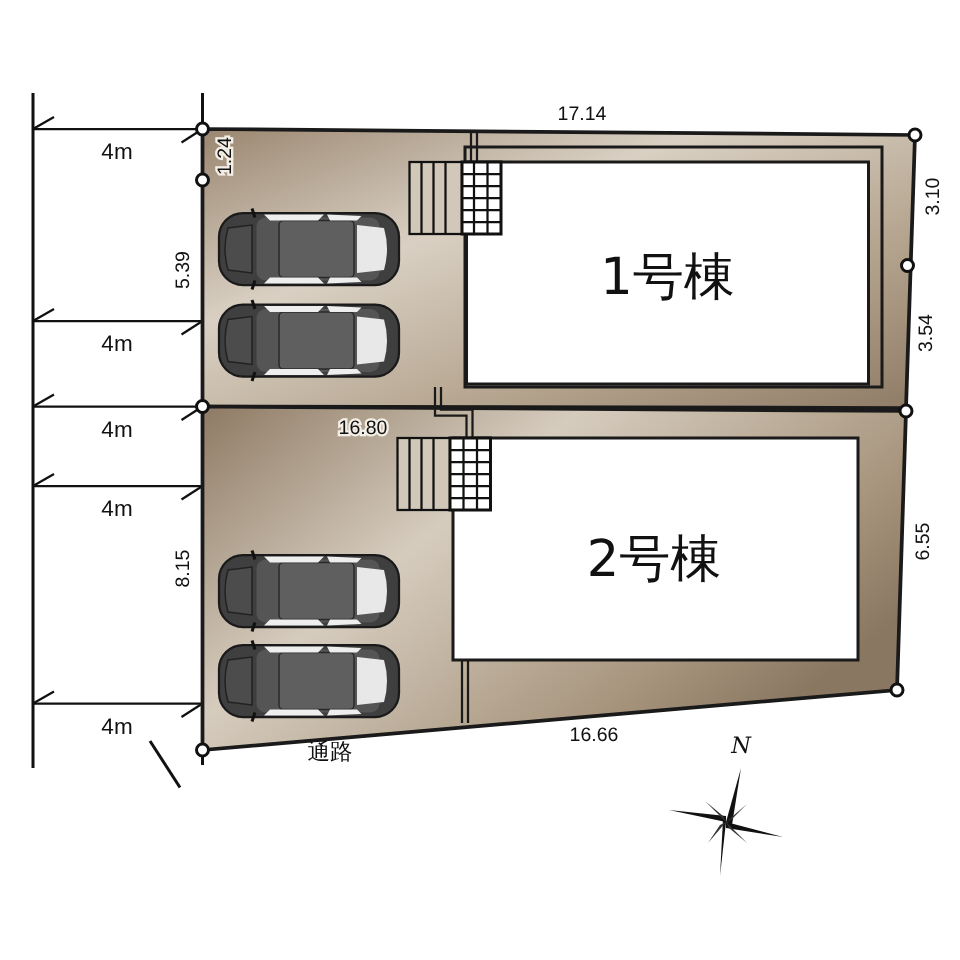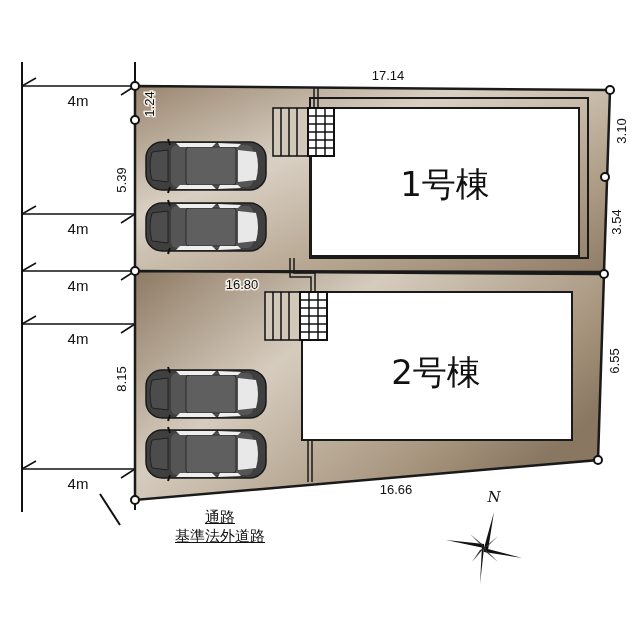--- a/index.html
+++ b/index.html
@@ -175,16 +175,15 @@
     <polygon points="0,0 -4,36 -2,-2" fill="#111"></polygon>
     <polygon points="0,0 -38,-8 0,-4" fill="#111"></polygon>
     <polygon points="0,0 38,10 0,4" fill="#111"></polygon>
     <polygon points="0,0 -14,-14 -2,-4" fill="#333"></polygon>
     <polygon points="0,0 14,-12 4,-2" fill="#333"></polygon>
     <polygon points="0,0 -12,14 -4,2" fill="#333"></polygon>
     <polygon points="0,0 14,14 2,4" fill="#333"></polygon>
   </g>
 </svg>
 
-<div class="road-note" style="top:508px;text-decoration:underline;">
+<div class="road-note" style="top:492px;">
   <div>通路</div>
-  <div>基準法外道路</div>
 </div>
 
 </body></html>

